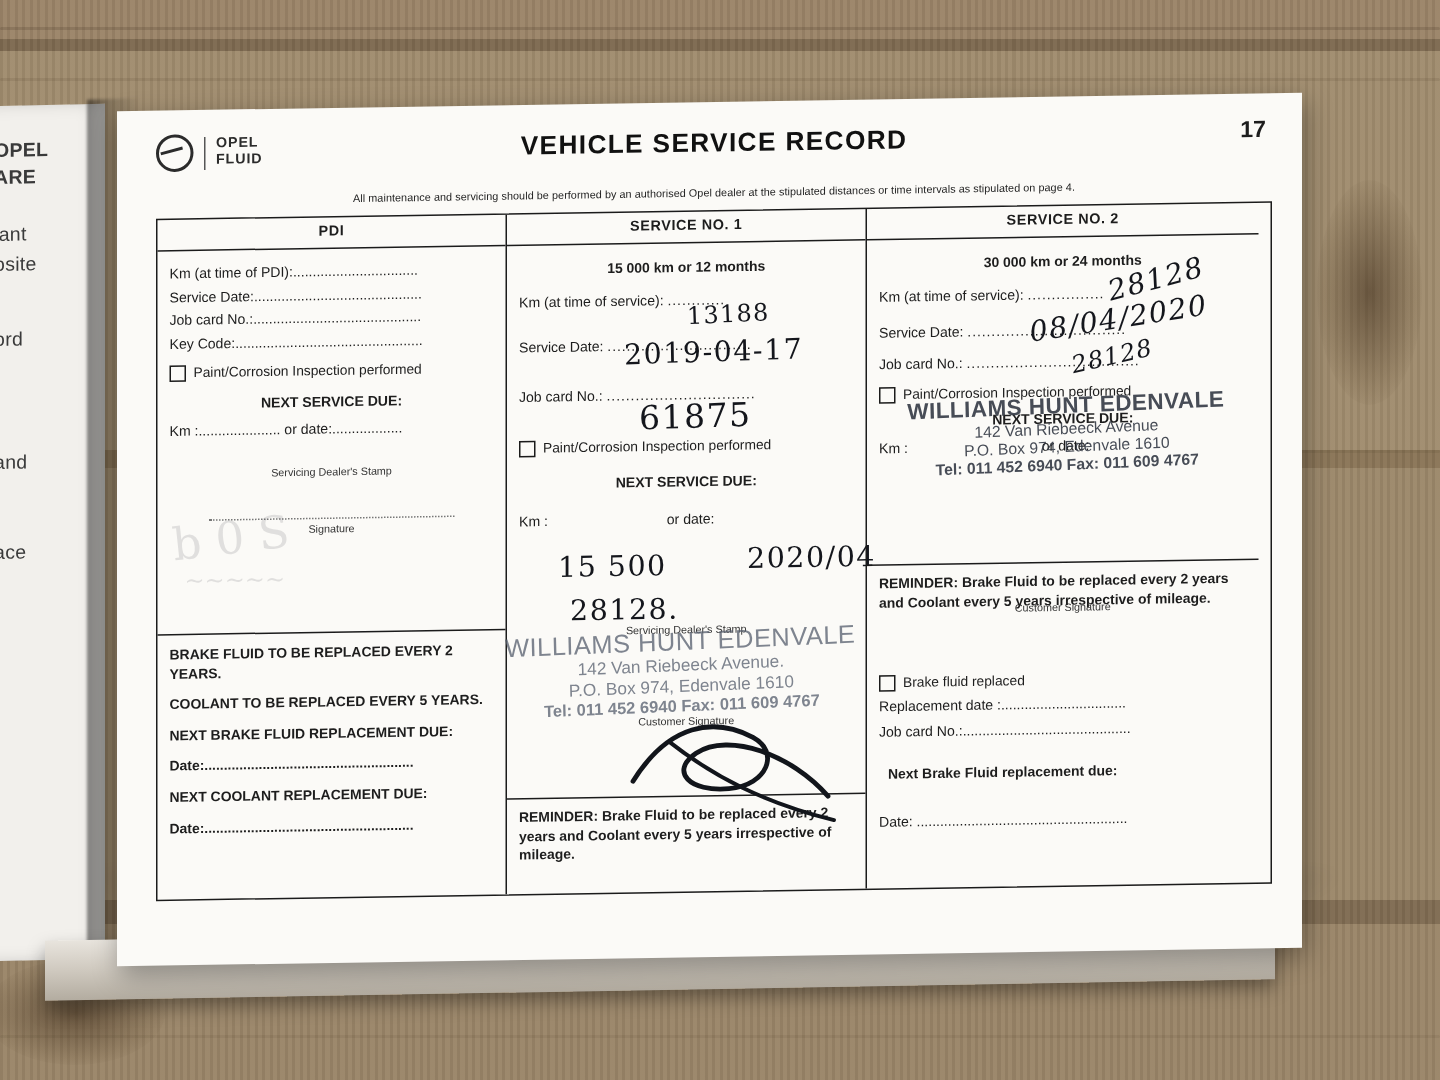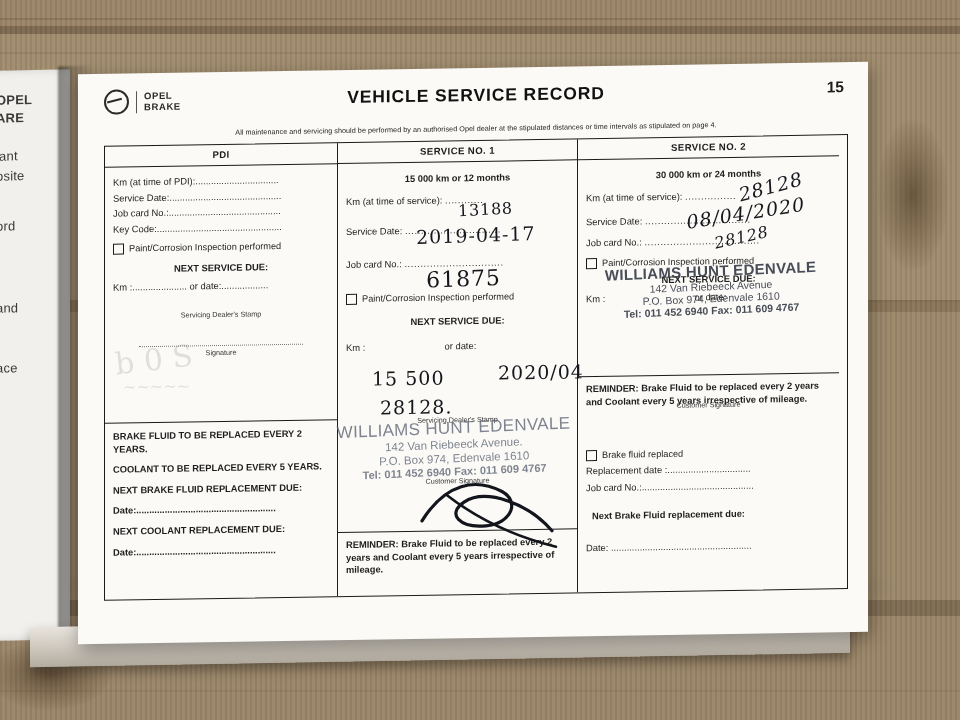--- a/index.html
+++ b/index.html
@@ -381,25 +381,25 @@
 
     <div class="page-right">
       <div class="page-inner">
 
         <div class="hdr">
           <div class="logo-wrap">
             <div class="opel-mark"></div>
             <div class="logo-div"></div>
             <div class="logo-txt">
               <div>OPEL</div>
-              <div>BRAKE</div>
+              <div>FLUID</div>
             </div>
           </div>
           <div class="doc-title">VEHICLE SERVICE RECORD</div>
-          <div class="page-no">15</div>
+          <div class="page-no">17</div>
         </div>
 
         <div class="subnote">All maintenance and servicing should be performed by an authorised Opel dealer at the stipulated distances or time intervals as stipulated on page 4.</div>
 
         <div class="grid">
 
           <div class="col col-pdi">
             <div class="col-head">PDI</div>
             <div class="col-body">
               <div class="fld">Km (at time of PDI):................................</div>

